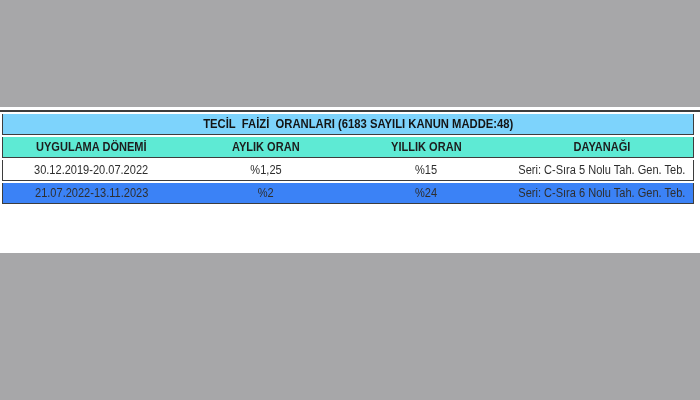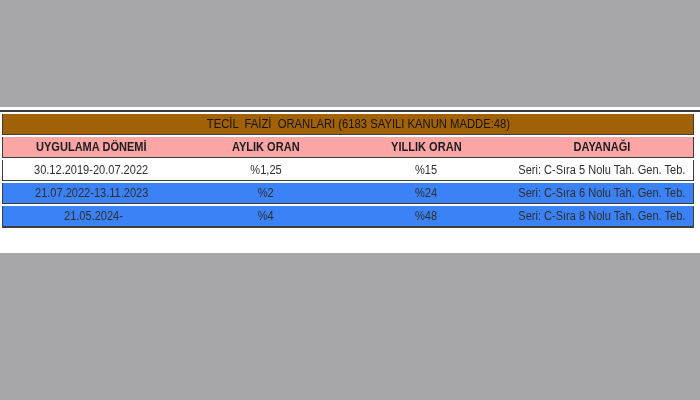--- a/index.html
+++ b/index.html
@@ -52,28 +52,28 @@
   }
   table.rates tr > th:first-child,
   table.rates tr > td:first-child {
     border-left: 1px solid #3d3d3d;
   }
   table.rates tr > th:last-child,
   table.rates tr > td:last-child {
     border-right: 1px solid #3d3d3d;
   }
   tr.title-row th {
-    background: #a16207;
-    font-weight: normal;
+    background: #7dd3fc;
+    font-weight: bold;
     font-size: 12.5px;
     color: #141414;
     padding-left: 20px;
   }
   tr.header-row th {
-    background: #fca5a5;
+    background: #5eead4;
     font-weight: bold;
     color: #1d1d1d;
   }
   tr.row-white td { background: #ffffff; }
   tr.row-gray  td { background: #3b82f6; }
   tr.last-row  td { border-bottom-width: 2px; }
   td.col-left, th.col-left {
     text-align: left;
     padding-left: 4px;
   }
@@ -121,22 +121,16 @@
           <td><span class="tx">%1,25</span></td>
           <td><span class="tx">%15</span></td>
           <td><span class="tx">Seri: C-Sıra 5 Nolu Tah. Gen. Teb.</span></td>
         </tr>
         <tr class="row-gray">
           <td class="col-left"><span class="tx">21.07.2022-13.11.2023</span></td>
           <td><span class="tx">%2</span></td>
           <td><span class="tx">%24</span></td>
           <td><span class="tx">Seri: C-Sıra 6 Nolu Tah. Gen. Teb.</span></td>
         </tr>
-        <tr class="row-gray last-row">
-          <td class="col-left"><span class="tx">21.05.2024-</span></td>
-          <td><span class="tx">%4</span></td>
-          <td><span class="tx">%48</span></td>
-          <td><span class="tx">Seri: C-Sıra 8 Nolu Tah. Gen. Teb.</span></td>
-        </tr>
       </tbody>
     </table>
   </div>
 </div>
 
 </body></html>

